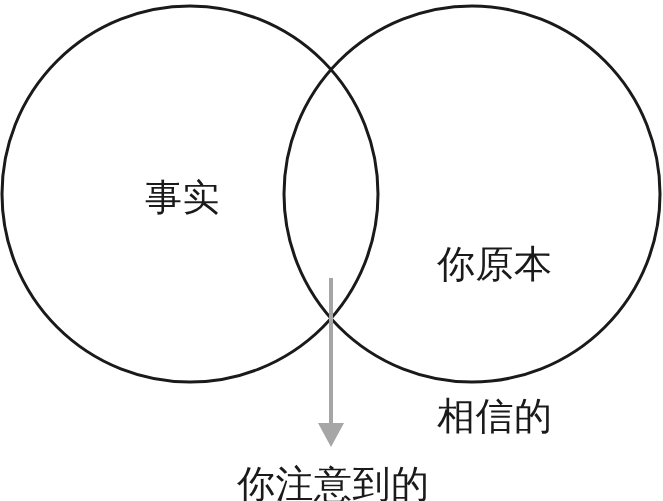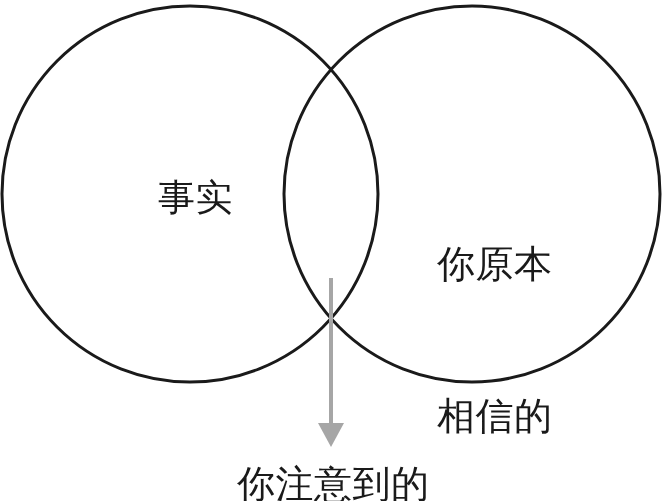--- a/index.html
+++ b/index.html
@@ -32,21 +32,20 @@
     color: #1a1a1a;
     white-space: pre;
     line-height: 1.18;
     letter-spacing: 0.5px;
     font-weight: 400;
   }
   #label-left {
     left: 145px;
     top: 176px;
     font-size: 37px;
-    margin-left: 13px;
   }
   #label-right {
     left: 437px;
     top: 152px;
     font-size: 38px;
   }
   #label-right .lbl-line { display: block; }
   #label-right .lbl-line + .lbl-line { margin-top: 18px; }
   #label-bottom {
     left: 237px;

